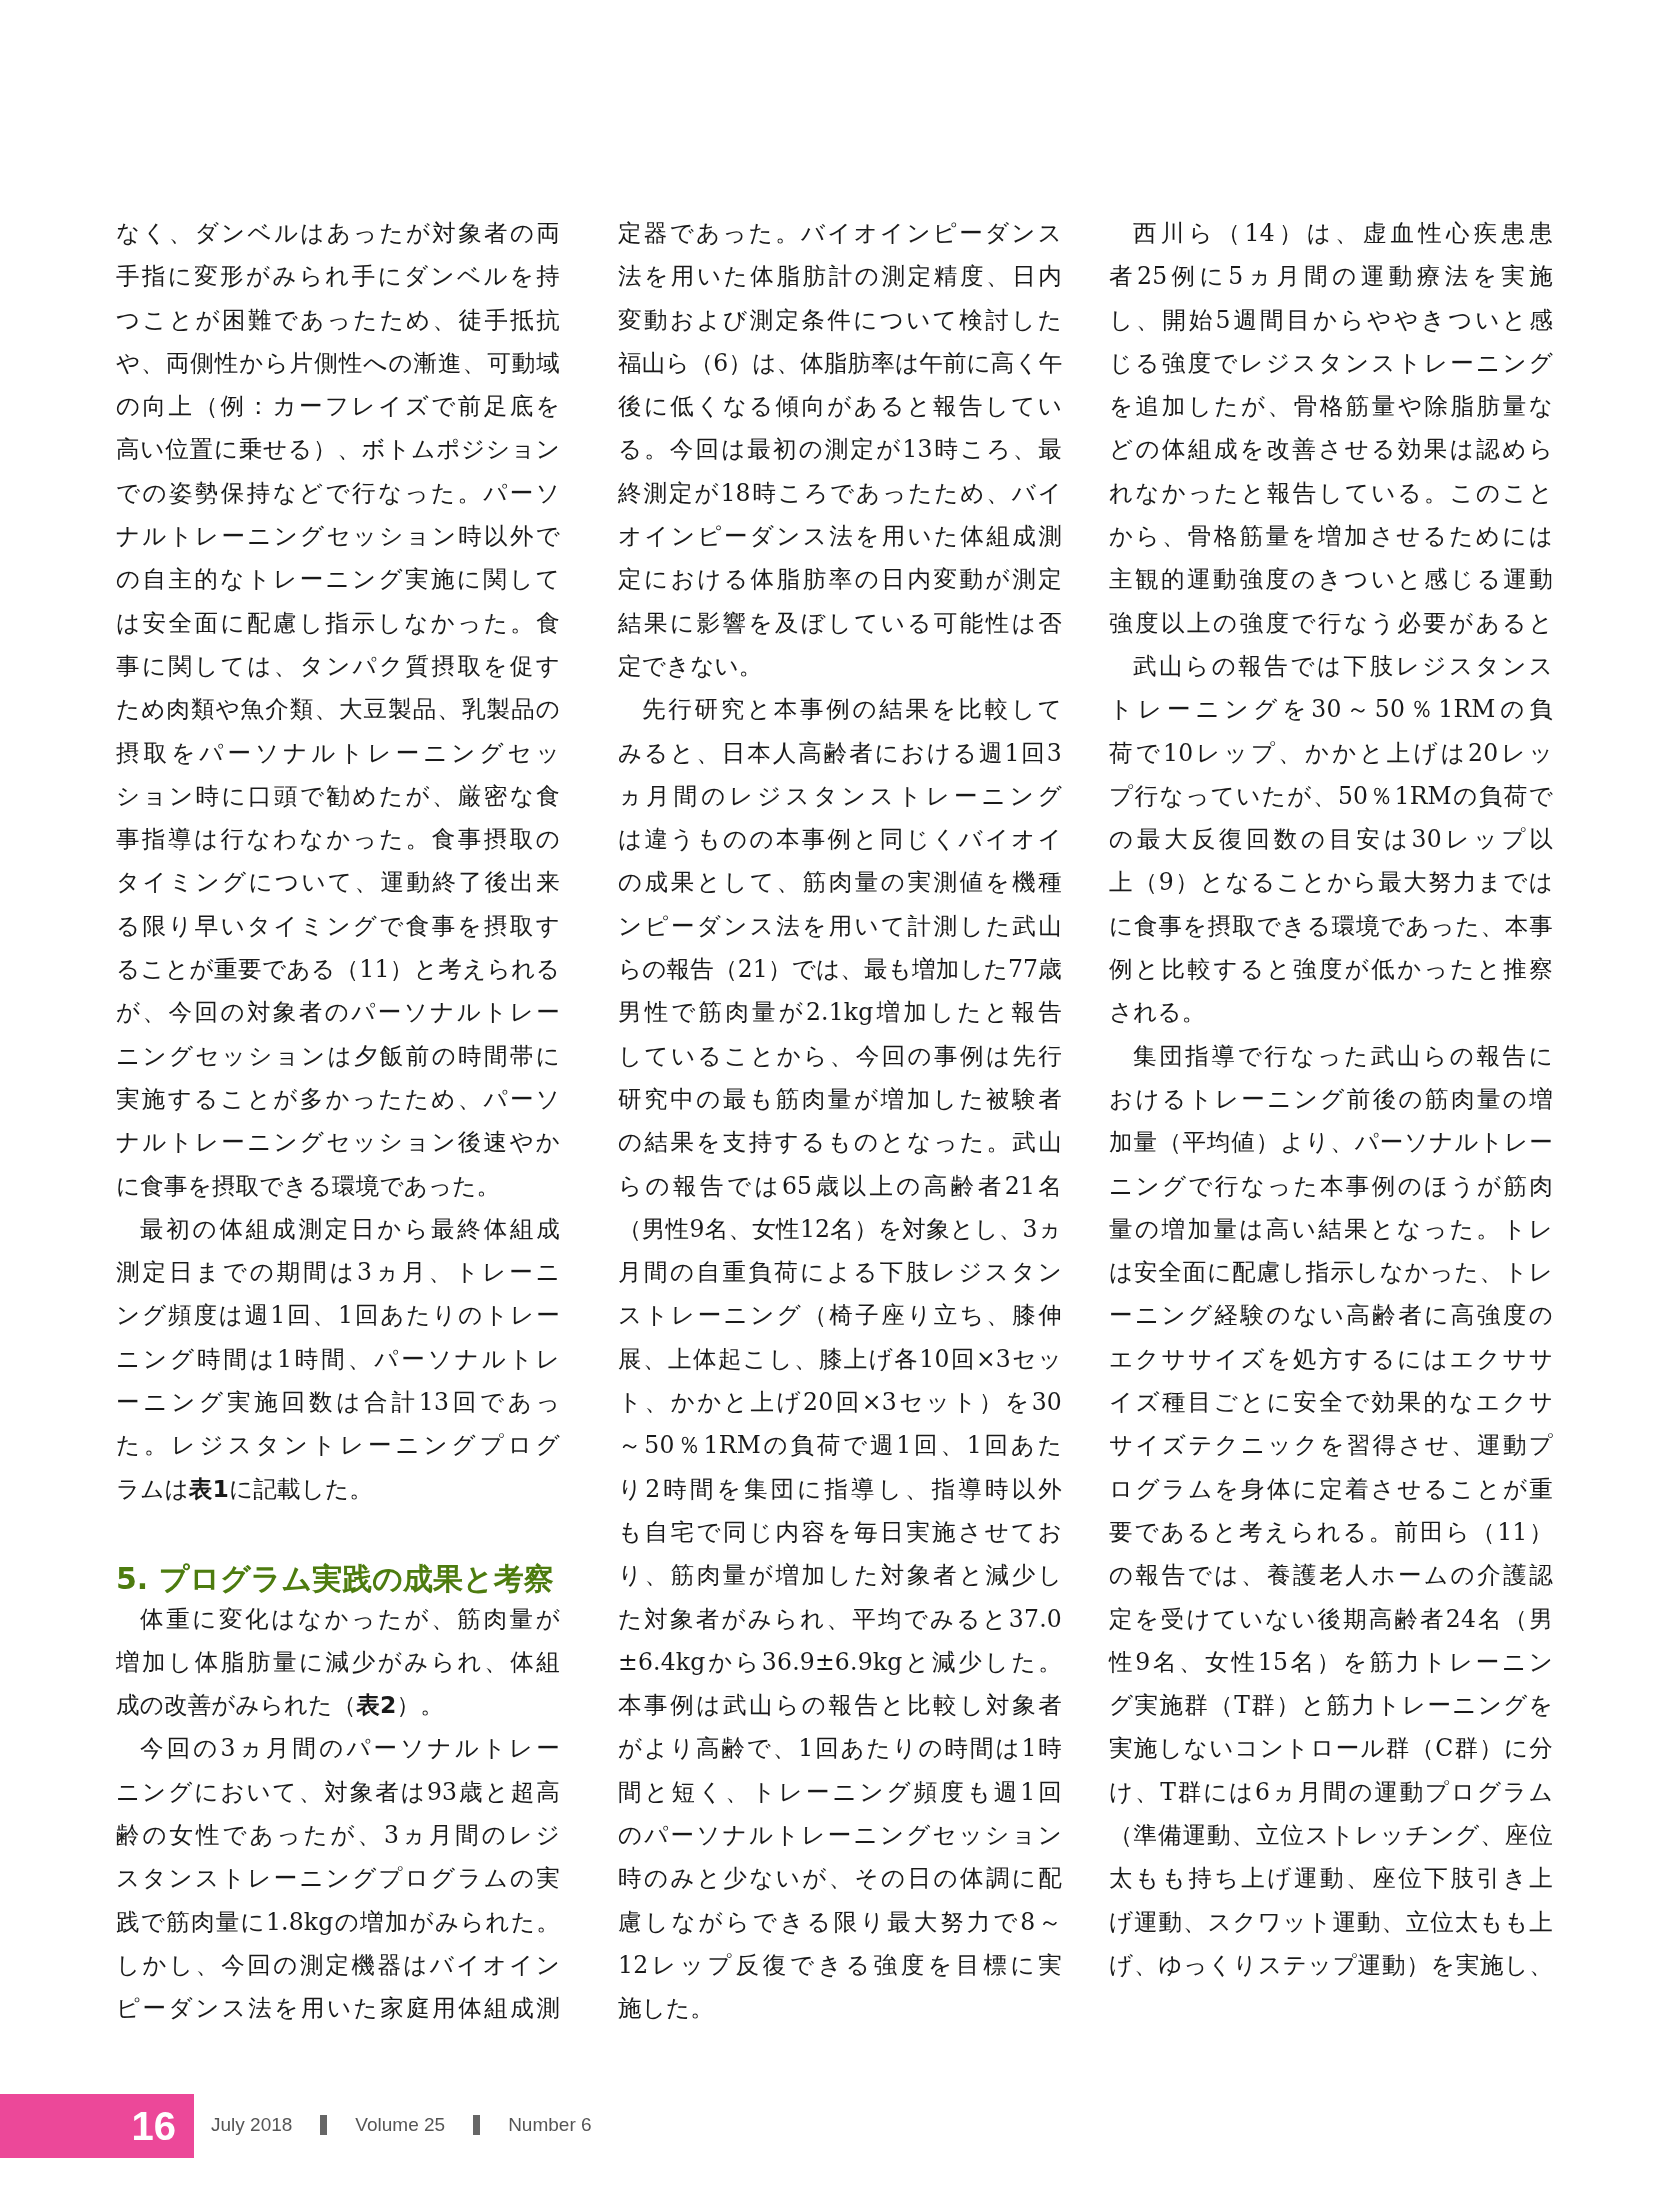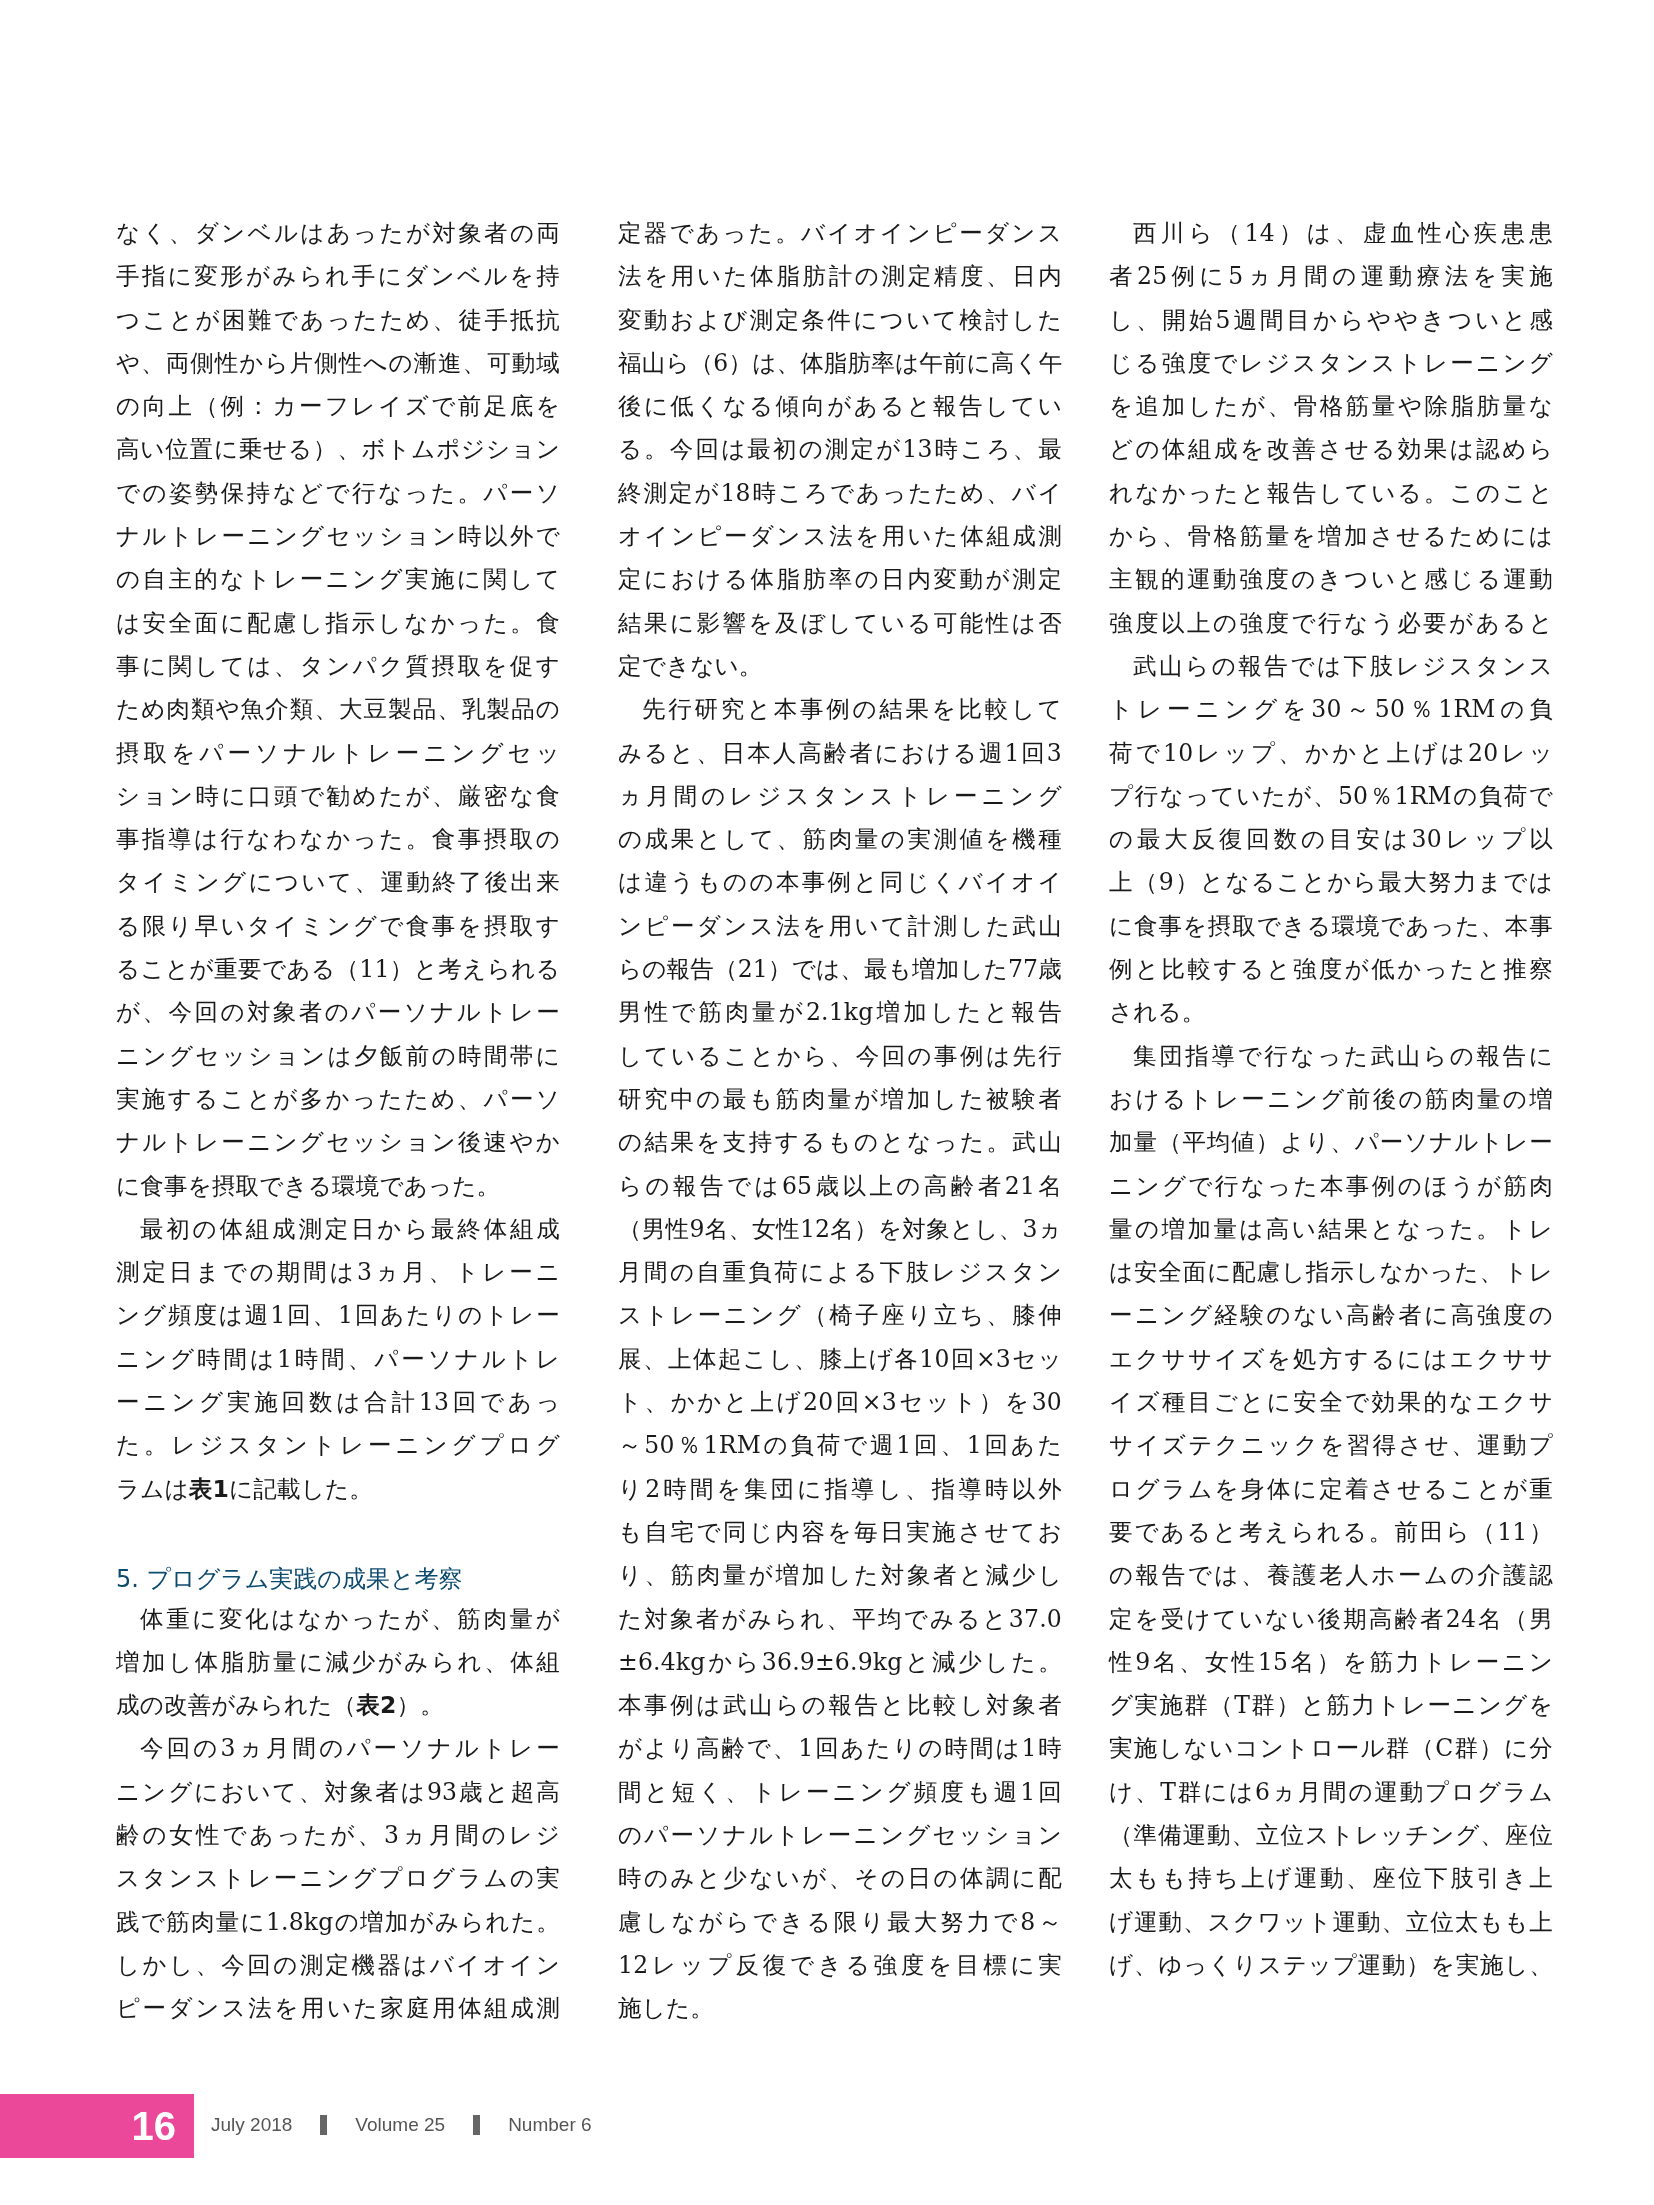--- a/index.html
+++ b/index.html
@@ -39,23 +39,23 @@
     .line.indent {
       padding-left: 24px;
     }
     .line.spacer {
       height: 43.3px;
     }
     .section-heading {
       height: 43.3px;
       line-height: 50px;
       font-family: "DejaVu Sans", "Liberation Sans", sans-serif;
-      font-weight: normal;
-      font-size: 24px;
-      color: #0c4a6e;
+      font-weight: bold;
+      font-size: 30px;
+      color: #4d7c0f;
       white-space: nowrap;
     }
     .bold-ref {
       font-family: "DejaVu Sans", "Liberation Sans", sans-serif;
       font-weight: bold;
     }
     .footer {
       position: absolute;
       top: 2094px;
       left: 0;
@@ -155,22 +155,22 @@
   <div class="line">後に低くなる傾向があると報告してい</div>
   <div class="line">る。今回は最初の測定が13時ころ、最</div>
   <div class="line">終測定が18時ころであったため、バイ</div>
   <div class="line">オインピーダンス法を用いた体組成測</div>
   <div class="line">定における体脂肪率の日内変動が測定</div>
   <div class="line">結果に影響を及ぼしている可能性は否</div>
   <div class="line last">定できない。</div>
   <div class="line indent">先行研究と本事例の結果を比較して</div>
   <div class="line">みると、日本人高齢者における週1回3</div>
   <div class="line">ヵ月間のレジスタンストレーニング</div>
+  <div class="line">は違うものの本事例と同じくバイオイ</div>
   <div class="line">の成果として、筋肉量の実測値を機種</div>
-  <div class="line">は違うものの本事例と同じくバイオイ</div>
   <div class="line">ンピーダンス法を用いて計測した武山</div>
   <div class="line">らの報告（21）では、最も増加した77歳</div>
   <div class="line">男性で筋肉量が2.1kg増加したと報告</div>
   <div class="line">していることから、今回の事例は先行</div>
   <div class="line">研究中の最も筋肉量が増加した被験者</div>
   <div class="line">の結果を支持するものとなった。武山</div>
   <div class="line">らの報告では65歳以上の高齢者21名</div>
   <div class="line">（男性9名、女性12名）を対象とし、3ヵ</div>
   <div class="line">月間の自重負荷による下肢レジスタン</div>
   <div class="line">ストレーニング（椅子座り立ち、膝伸</div>

